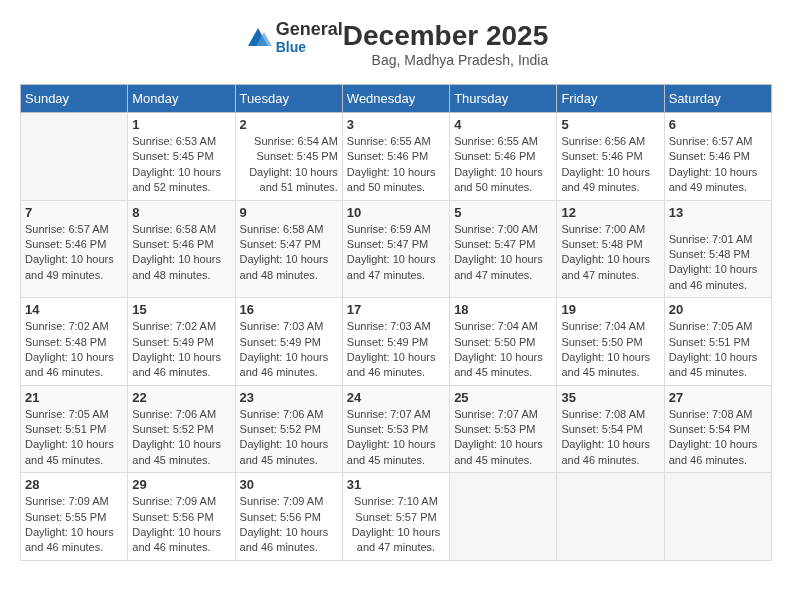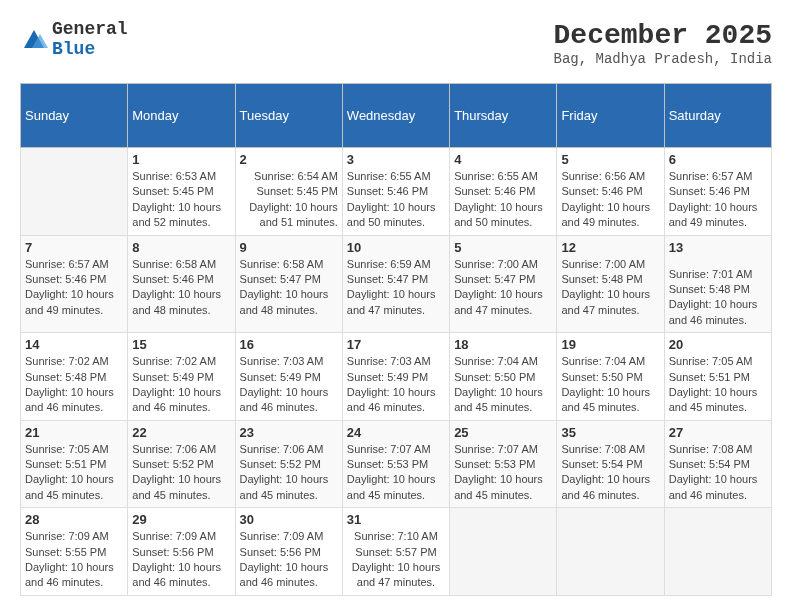--- a/index.html
+++ b/index.html
@@ -5,41 +5,40 @@
     * { box-sizing: border-box; margin: 0; padding: 0; }
     body {
       font-family: Arial, sans-serif;
       background: #fff;
       width: 792px;
       min-height: 612px;
       padding: 20px;
     }
     .header-area {
       display: flex;
-      justify-content: space-between;
+      justify-content: center;
       align-items: flex-start;
       margin-bottom: 16px;
-      font-family: Liberation Mono, monospace;
     }
     .logo {
       display: flex;
       align-items: center;
     }
     .logo-text {
       display: flex;
       flex-direction: column;
       line-height: 1.1;
     }
     .logo-general {
       font-size: 18px;
       font-weight: bold;
       color: #333;
     }
     .logo-blue {
-      font-size: 18px;
+      font-size: 14px;
       font-weight: bold;
       color: #1a6ab1;
     }
     .logo-icon {
       width: 28px;
       height: 28px;
       margin-right: 4px;
     }
     .title-area {
       text-align: right;
@@ -54,21 +53,21 @@
       color: #555;
     }
     table {
       width: 100%;
       border-collapse: collapse;
       font-size: 11px;
     }
     thead tr th {
       background-color: #2a6ab1;
       color: #fff;
-      padding: 24px 4px;
+      padding: 6px 4px;
       text-align: left;
       font-size: 13px;
       font-weight: normal;
       border: 1px solid #c0c0c0;
     }
     tbody tr td {
       vertical-align: top;
       border: 1px solid #ddd;
       padding: 4px;
       width: 107px;

